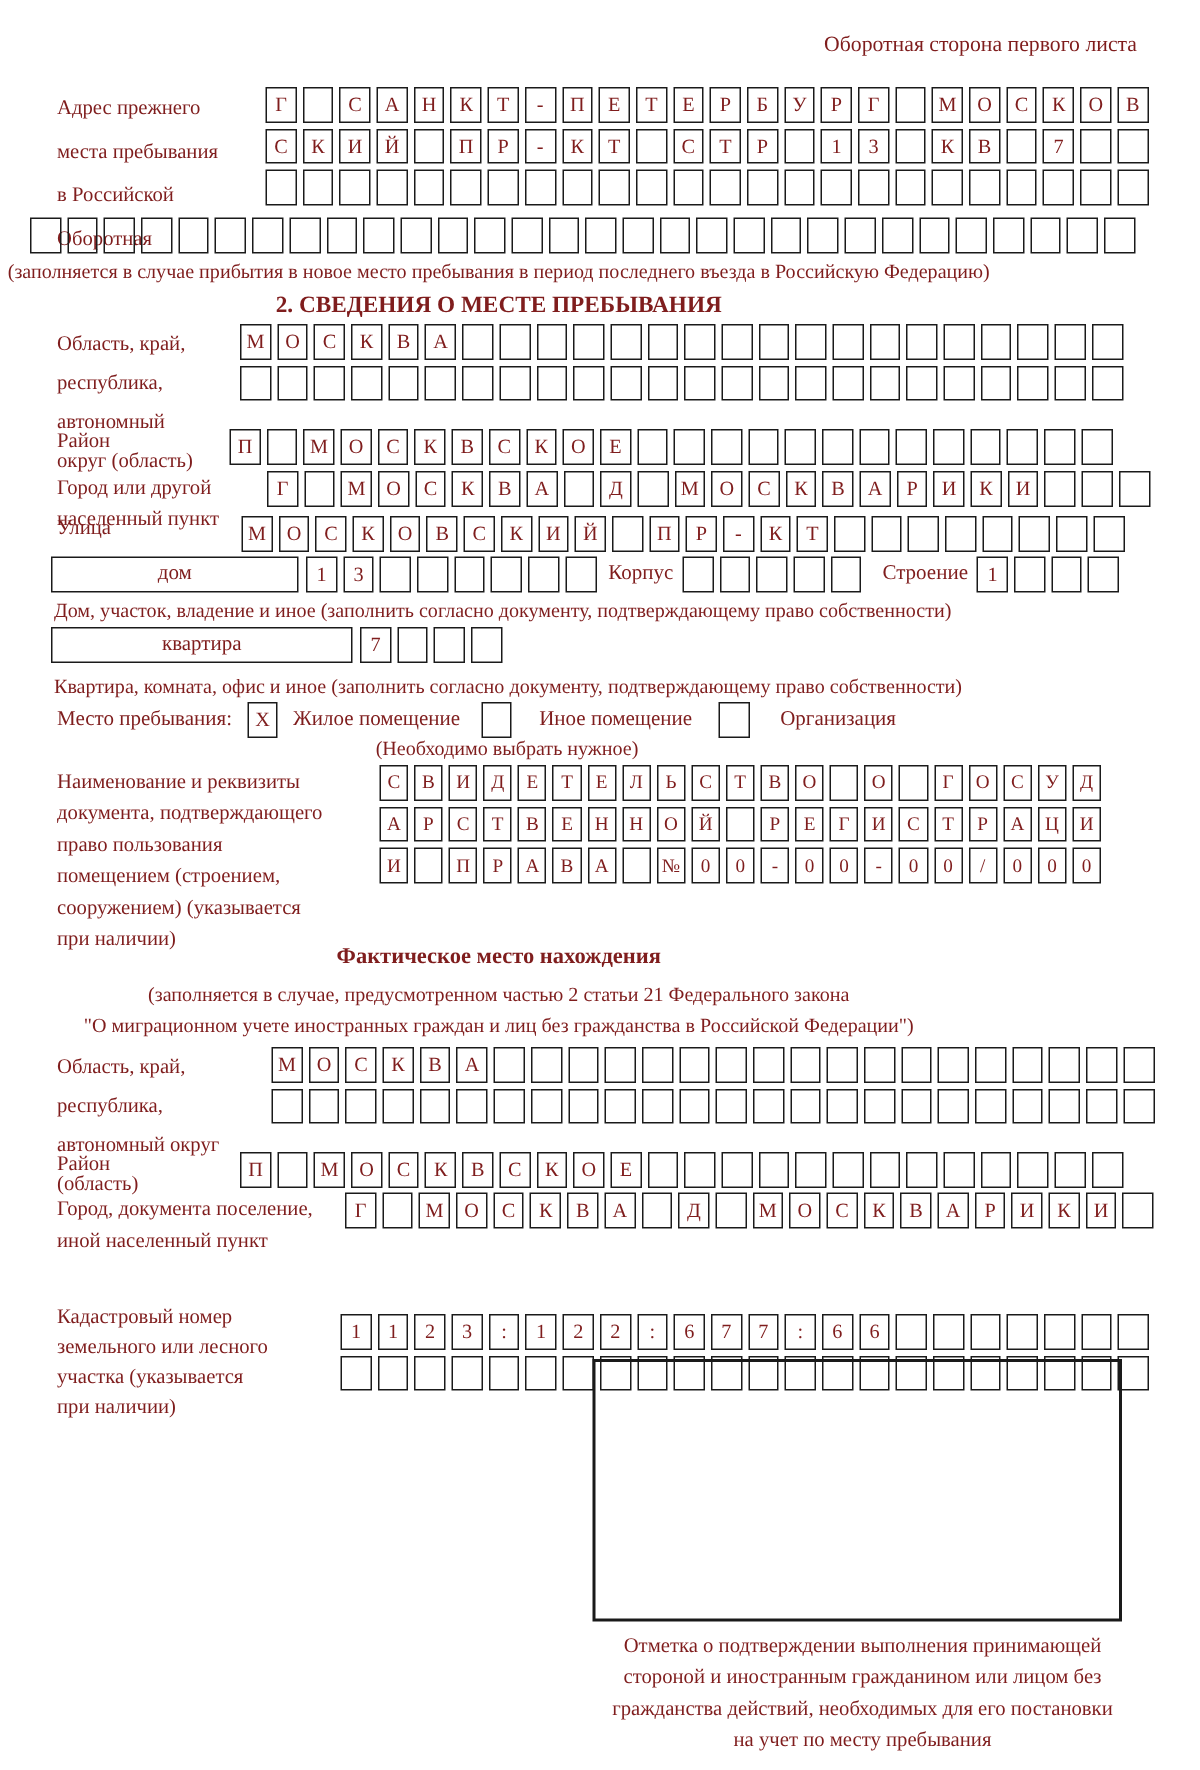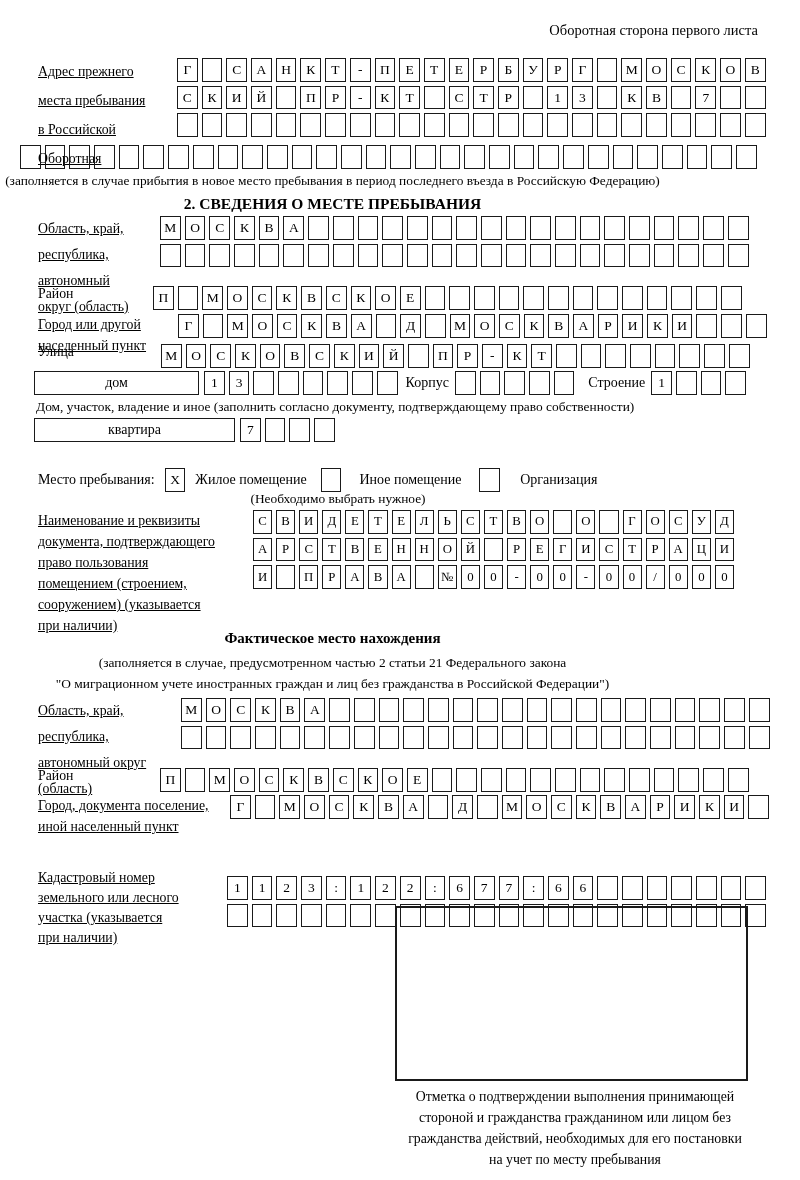--- a/index.html
+++ b/index.html
@@ -1,24 +1,24 @@
 <!DOCTYPE html>
 <html><head>
 <meta charset="utf-8">
 <style>
   html,body{margin:0;padding:0;background:#fff;}
   .page{position:relative;width:800px;height:1180px;background:#fff;overflow:hidden;
-        font-family:"Liberation Serif","DejaVu Serif",serif;color:#000000;}
+        font-family:"Liberation Serif","DejaVu Serif",serif;color:#7f1d1d;}
   .hdr{position:absolute;top:22px;right:42px;font-size:14.5px;}
   .blk{position:absolute;left:38px;display:flex;align-items:flex-start;}
   .ctr{position:absolute;left:0;width:665px;text-align:center;}
   .ttl{font-weight:bold;font-size:15.5px;}
   .note{font-size:13.4px;}
   .lbl{flex-shrink:0;font-size:13.8px;}
-  .lbl div{white-space:nowrap;text-decoration:underline;}
+  .lbl div{white-space:nowrap;}
   .lh29 div{line-height:28.9px;}
   .lh26 div{line-height:26px;}
   .lh21 div{line-height:21px;}
   .lh20 div{line-height:20px;}
   .w139{width:139px;} .w122{width:122px;} .w115{width:115px;} .w140{width:140px;}
   .w123{width:123px;} .w215{width:215px;} .w143{width:143px;} .w192{width:192px;} .w189{width:189px;}
   .cellrow{display:flex;}
   .rowgap{margin-bottom:4.2px;}
   .cell{display:flex;align-items:center;justify-content:center;flex-shrink:0;
         width:18.7px;height:21.5px;border:1.6px solid #1a1a1a;margin-right:4px;
@@ -353,20 +353,21 @@
 
   <div class="blk" style="top:418px;left:34px;">
     <div class="wb wbk">квартира</div>
     <div class="cellrow">
         <span class="cell">7</span>
         <span class="cell"></span>
         <span class="cell"></span>
         <span class="cell"></span>
       </div>
   </div>
+  <div class="blk note" style="top:450px;left:36px;">Квартира, комната, офис и иное (заполнить согласно документу, подтверждающему право собственности)</div>
 
   <div class="blk" style="top:468px;align-items:center;">
     <div class="inl" style="margin-right:10px;">Место пребывания:</div>
     <div class="cellrow" style="margin-right:6px;">
         <span class="cell">X</span>
       </div>
     <div class="inl" style="margin-right:14px;">Жилое помещение</div>
     <div class="cellrow" style="margin-right:14px;">
         <span class="cell"></span>
       </div>
@@ -643,18 +644,18 @@
           <span class="cell"></span>
           <span class="cell"></span>
           <span class="cell"></span>
         </div>
     </div>
   </div>
 
   <div class="stamp"></div>
   <div class="cap">
     <div>Отметка о подтверждении выполнения принимающей</div>
-    <div>стороной и гражданства гражданином или лицом без</div>
+    <div>стороной и иностранным гражданином или лицом без</div>
     <div>гражданства действий, необходимых для его постановки</div>
     <div>на учет по месту пребывания</div>
   </div>
 
 </div>
 
 </body></html>

